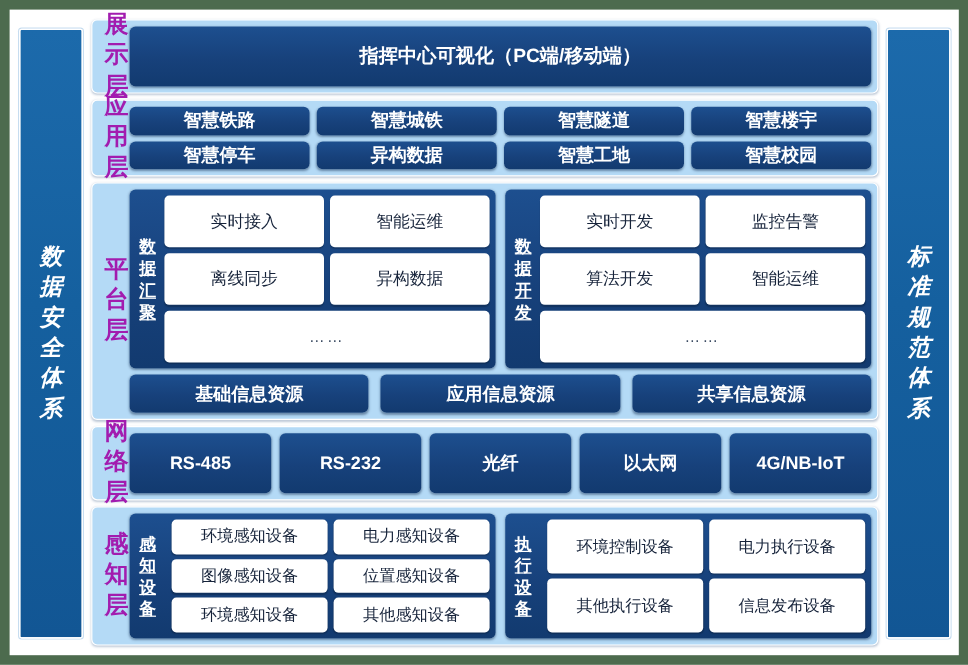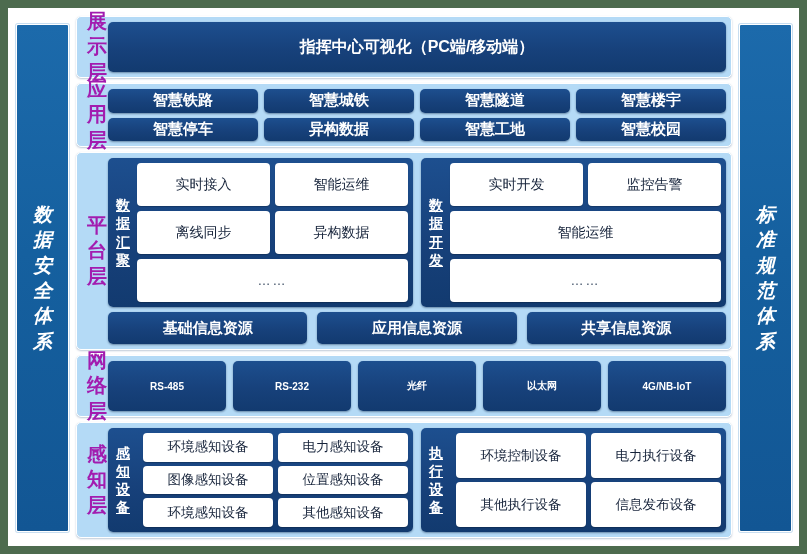--- a/index.html
+++ b/index.html
@@ -121,21 +121,21 @@
   .pg-row{display:flex;flex-direction:row;gap:5px;flex:1 1 0;min-height:0;}
   .pg-row .wchip{flex:1 1 0;}
   .pg-row.full .wchip{flex:1 1 100%;}
   .dots{letter-spacing:2px;color:#3c4c63;font-size:13px;}
   #platform-bottom{display:flex;flex-direction:row;gap:10px;flex:0 0 32px;height:32px;}
   #platform-bottom .chip{flex:1 1 0;}
 
   
   #net-layer{height:62px;flex:0 0 62px;}
   #net-row{display:flex;flex-direction:row;gap:7px;flex:1 1 auto;min-height:0;}
-  #net-row .chip{flex:1 1 0;font-size:10px;}
+  #net-row .chip{flex:1 1 0;font-size:15px;}
 
   
   #perc-layer{flex:0 0 116px;height:116px;}
   #perc-row{display:flex;flex-direction:row;gap:8px;flex:1 1 auto;min-height:0;}
   .perc-group{
     flex:1 1 0;min-width:0;
     background:linear-gradient(180deg,#1d4f8f 0%,#17417b 55%,#123a6f 100%);
     border-radius:5px;
     box-shadow:0 1px 2px rgba(10,35,70,.45);
     display:flex;flex-direction:row;
@@ -214,20 +214,21 @@
           <div class="pgroup">
             <div class="pgroup-label">
               <span>数据开发</span>
             </div>
             <div class="pgroup-grid">
               <div class="pg-row">
                 <div class="wchip">实时开发</div>
                 <div class="wchip">监控告警</div>
               </div>
               <div class="pg-row">
+                <div class="wchip">算法开发</div>
                 <div class="wchip">智能运维</div>
               </div>
               <div class="pg-row full">
                 <div class="wchip dots">……</div>
               </div>
             </div>
           </div>
 
         </div>
 

